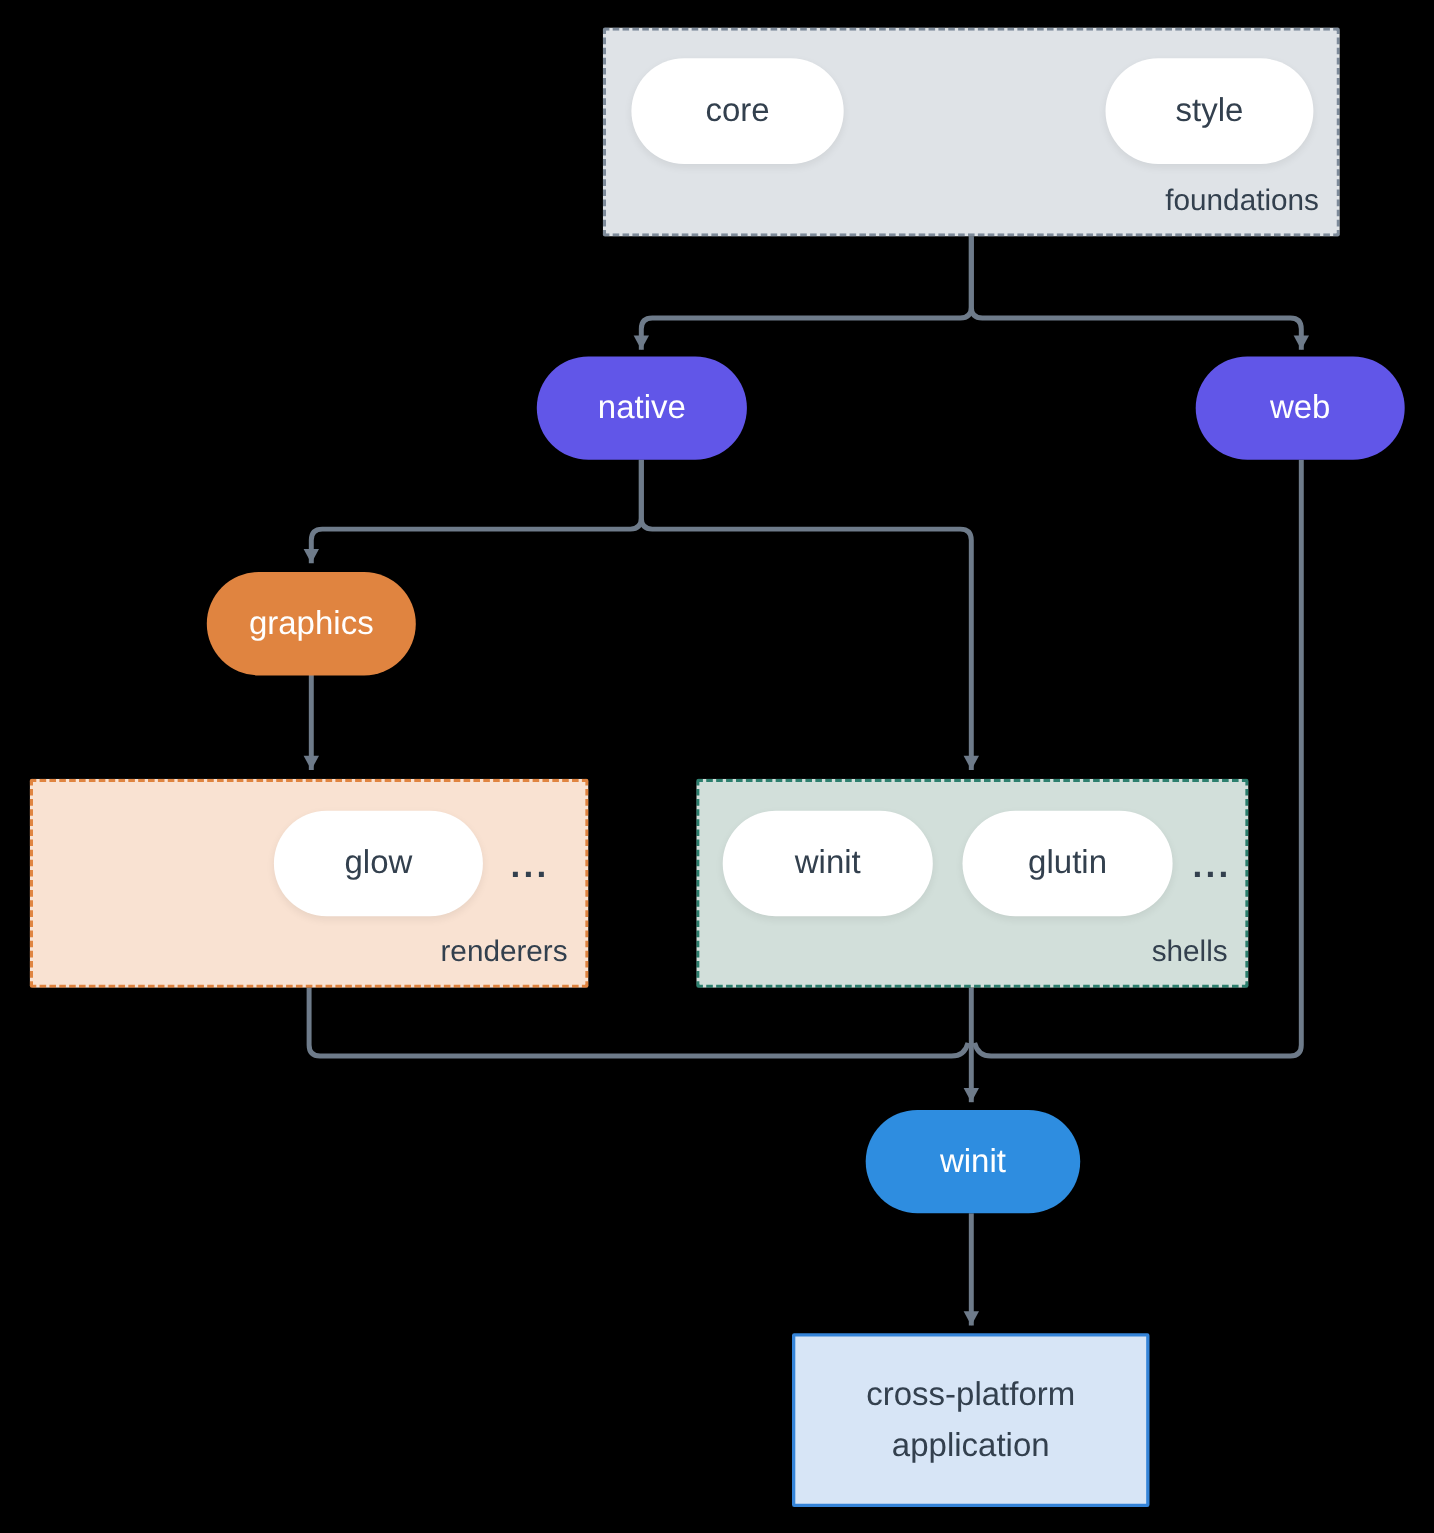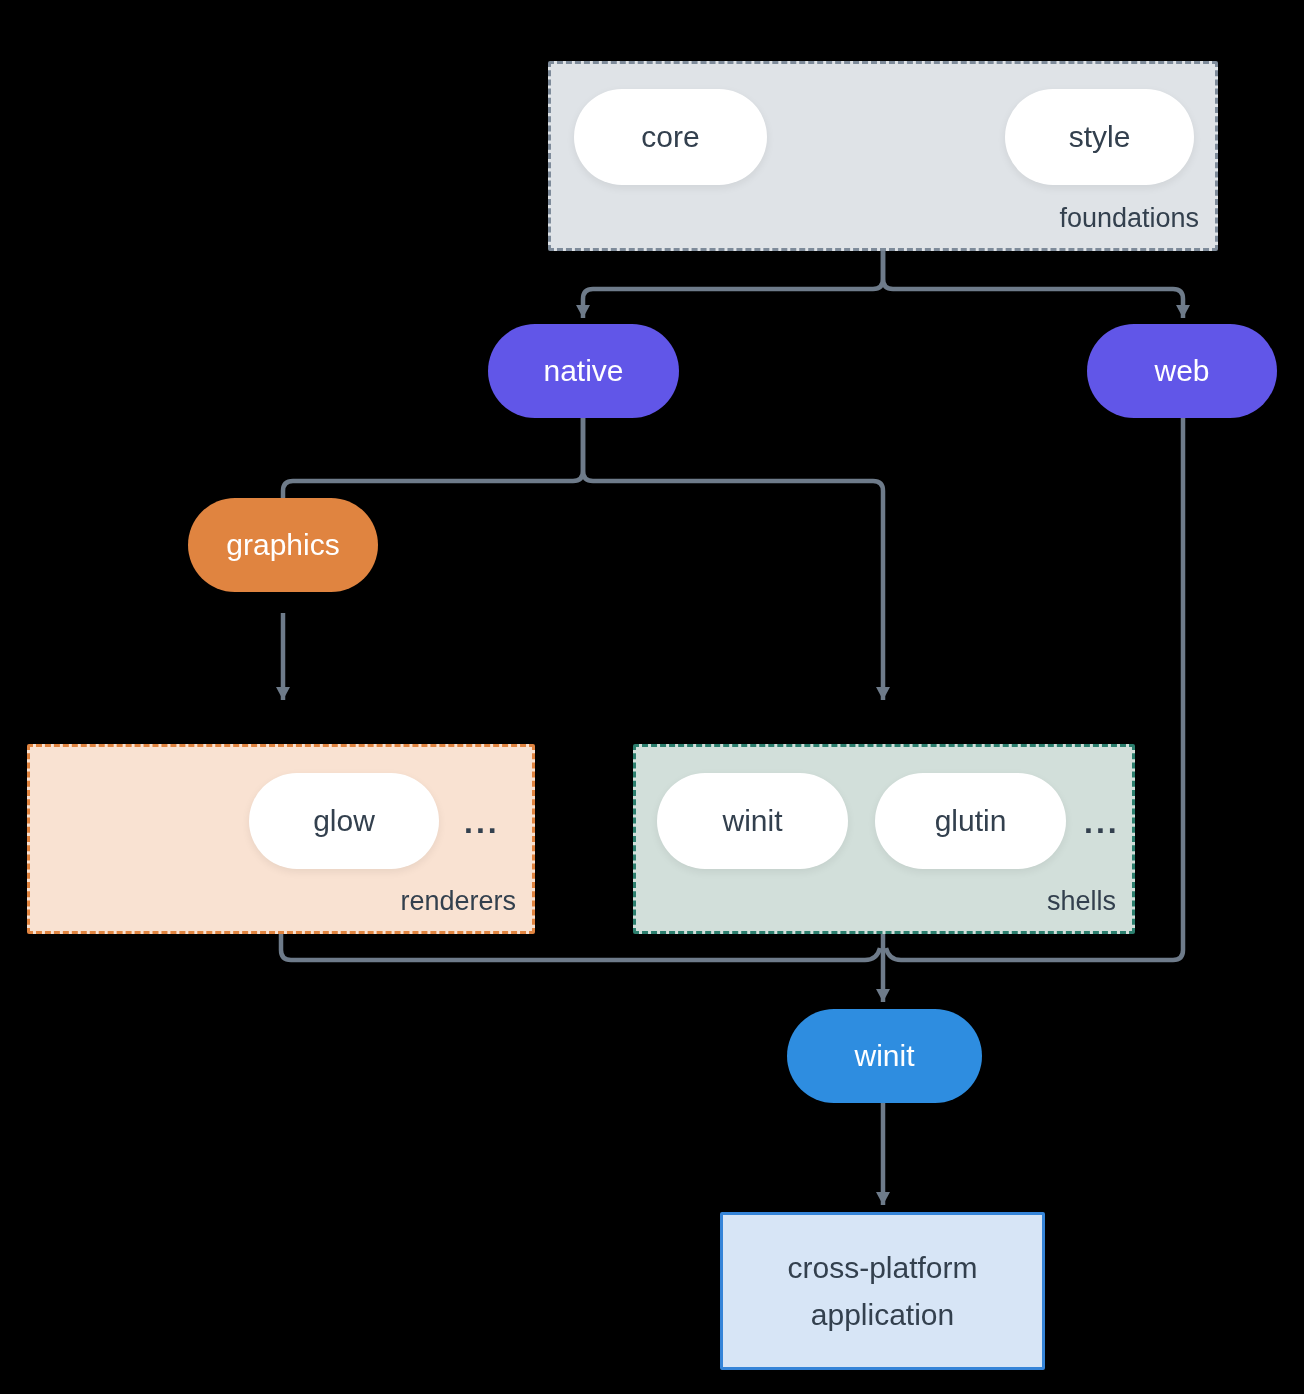--- a/index.html
+++ b/index.html
@@ -29,21 +29,20 @@
     overflow:hidden;
   }
   .connector-layer{position:absolute;left:0;top:0;width:1304px;height:1394px;}
   .connector-layer path.link{fill:none;stroke:var(--connector);stroke-width:4.5;}
   .connector-layer marker path{fill:var(--connector);stroke:none;}
 
   .group-box{
     position:absolute;
     border-width:3px;border-style:dashed;
     border-radius:2px;
-    margin-top:36px;
   }
   .group-box.foundations{background:var(--foundations-fill);border-color:var(--foundations-border);}
   .group-box.renderers{background:var(--renderers-fill);border-color:var(--renderers-border);}
   .group-box.shells{background:var(--shells-fill);border-color:var(--shells-border);}
   .group-label{
     position:absolute;right:16px;bottom:14px;
     font-size:27px;color:var(--text-dark);
   }
   .pill{
     position:absolute;height:96px;border-radius:48px;
@@ -73,21 +72,21 @@
   }
 
   
   .box-foundations{left:548px;top:25px;width:670px;height:190px;}
   .pill-core{left:23px;top:25px;width:193px;}
   .pill-futures{left:240px;top:25px;width:191px;}
   .pill-style{left:454px;top:25px;width:189px;}
 
   .pill-native{left:488px;top:324px;width:191px;}
   .pill-web{left:1087px;top:324px;width:190px;}
-  .pill-graphics{left:188px;top:498px;width:190px;height:95px;}
+  .pill-graphics{left:188px;top:520px;width:190px;height:95px;}
   .pill-iced{left:787px;top:1009px;width:195px;}
 
   .box-renderers{left:27px;top:708px;width:508px;height:190px;}
   .pill-wgpu{left:23px;top:26px;width:190px;}
   .pill-glow{left:219px;top:26px;width:190px;}
   .dots-renderers{left:434px;top:57px;}
 
   .box-shells{left:633px;top:708px;width:502px;height:190px;}
   .pill-winit{left:21px;top:26px;width:191px;}
   .pill-glutin{left:239px;top:26px;width:191px;}

